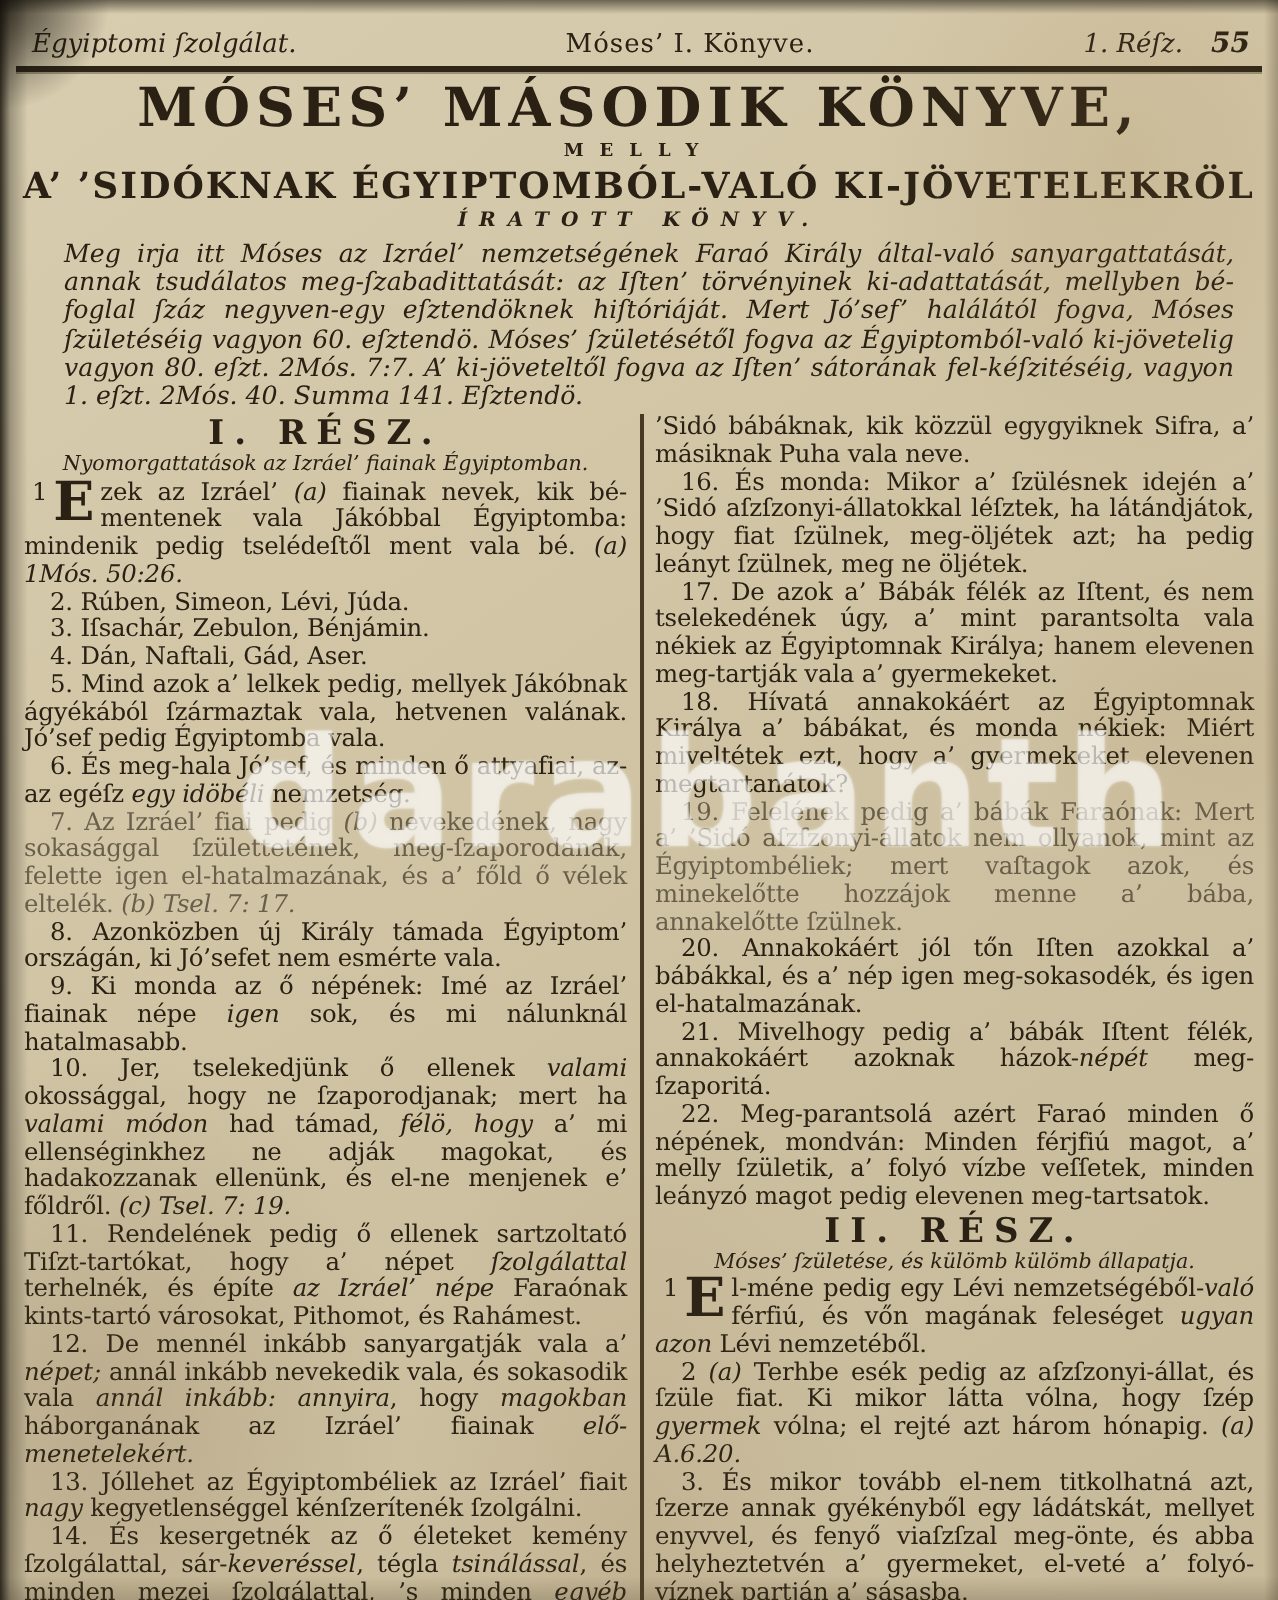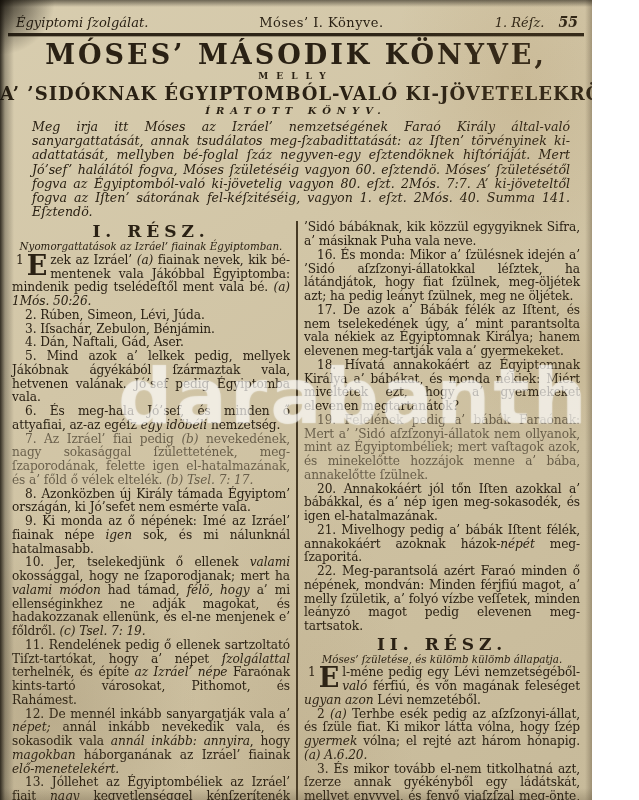--- a/index.html
+++ b/index.html
@@ -1,18 +1,18 @@
 <!DOCTYPE html>
 <html><head>
 <meta charset="utf-8">
 <style>
   html,body{margin:0;padding:0;}
   .page{
     position:relative;
-    width:592px;height:800px;
+    width:639px;height:800px;
     overflow:hidden;
     box-sizing:border-box;
     background:linear-gradient(145deg,#d8cdaf 0%,#d2c6a7 35%,#ccbf9f 70%,#c7ba9a 100%);
     font-family:"DejaVu Serif","Liberation Serif",serif;
     color:#2a2114;
   }
   
   .page::before{
     content:"";position:absolute;inset:0;z-index:4;pointer-events:none;
     background:

